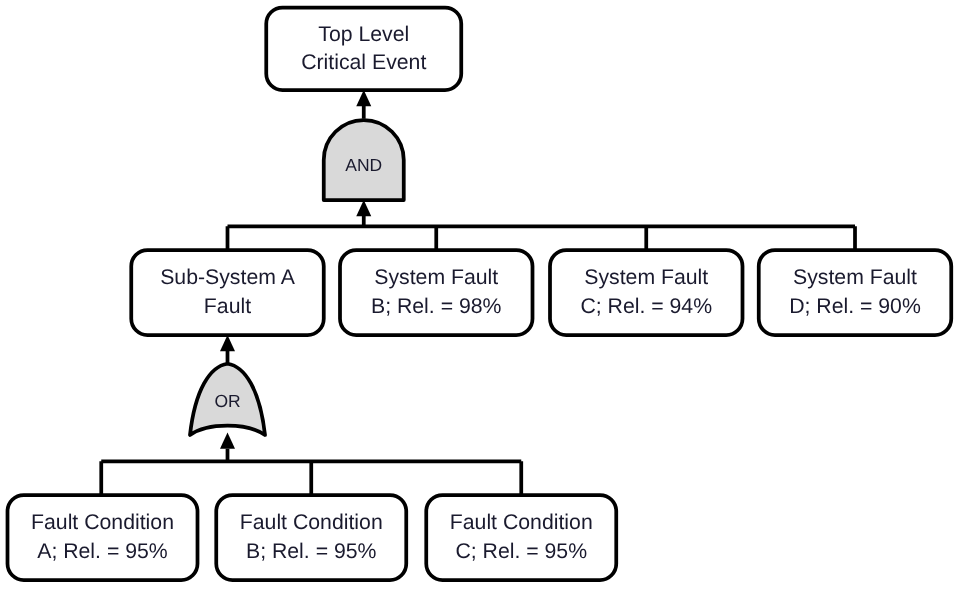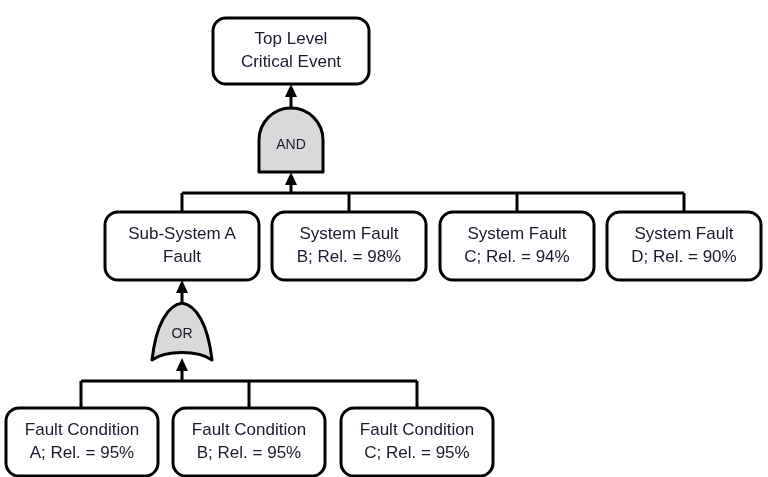--- a/index.html
+++ b/index.html
@@ -11,21 +11,20 @@
     width: 768px;
     height: 477px;
     font-family: "Liberation Sans", sans-serif;
     overflow: hidden;
   }
   #diagram-root {
     position: relative;
     width: 768px;
     height: 366px;
     background: #ffffff;
-    margin-top: 12px;
   }
   svg.tree-layer {
     position: absolute;
     left: 0;
     top: 0;
     width: 768px;
     height: 477px;
   }
   .node-box {
     fill: #ffffff;

